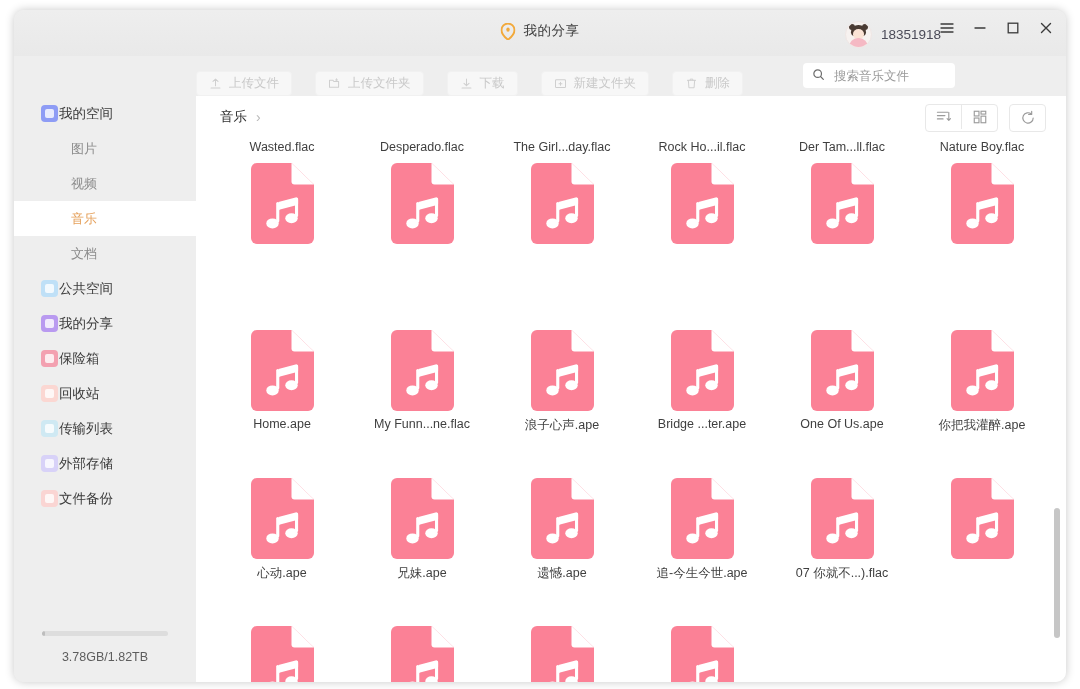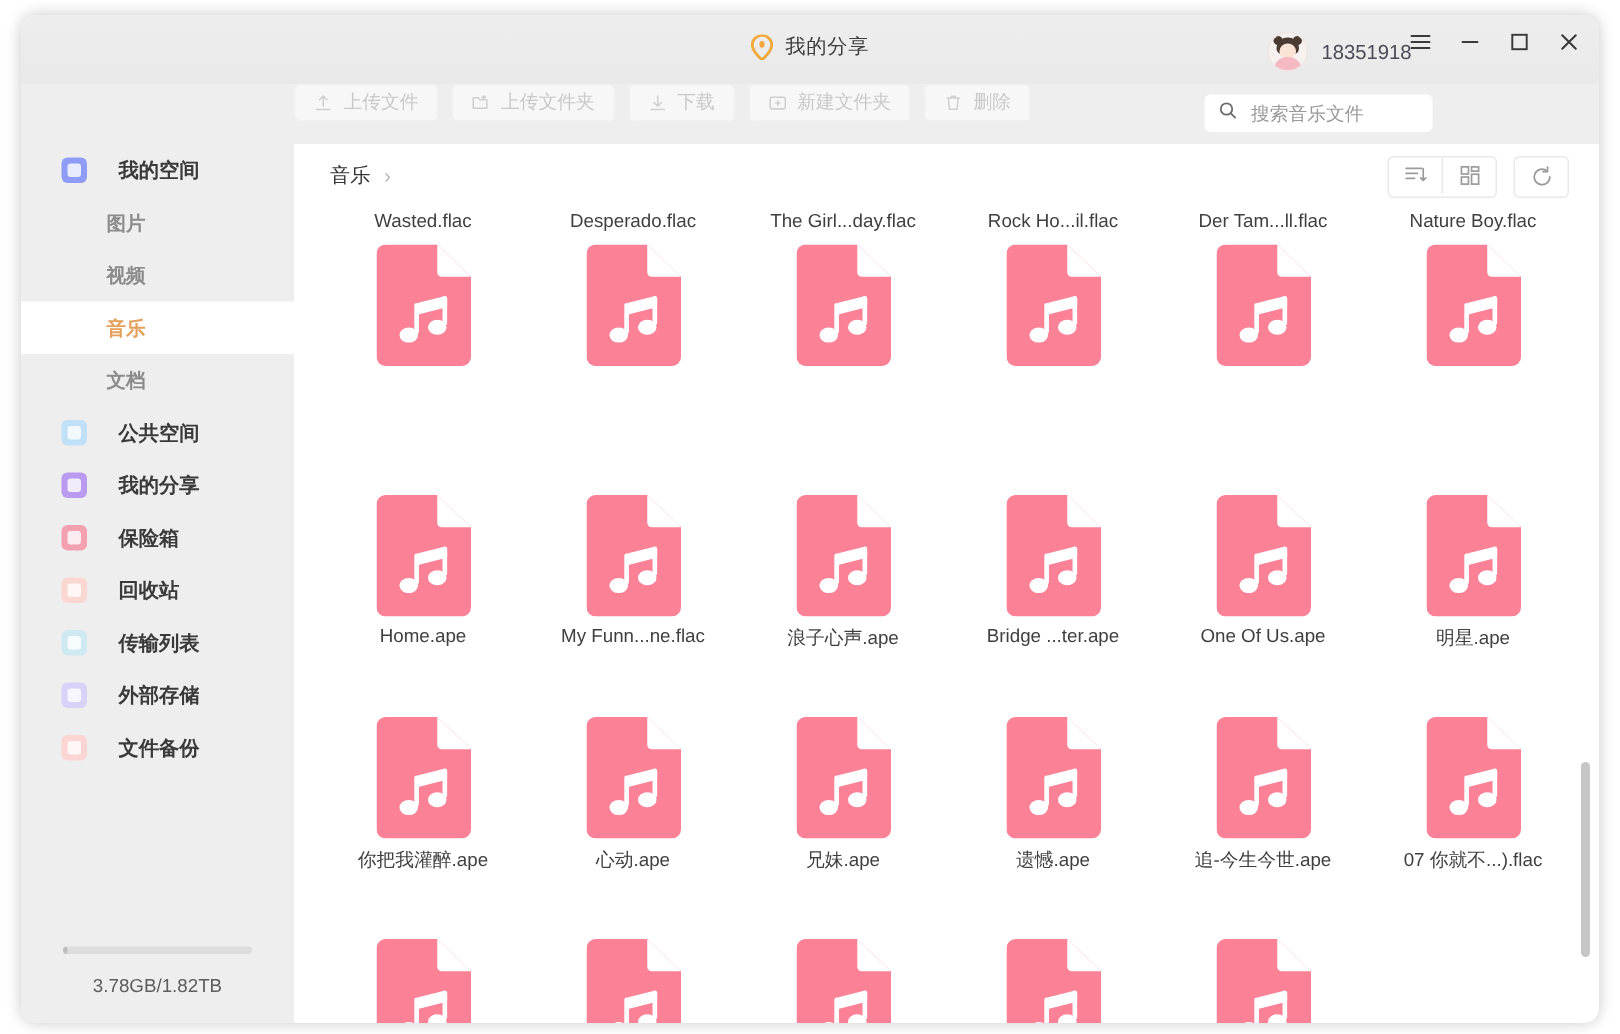--- a/index.html
+++ b/index.html
@@ -115,23 +115,23 @@
     position: relative;
     cursor: pointer;
   }
 
   
   .toolbar {
     position: relative;
     height: 40px;
     background: #eeeeee;
     display: flex;
-    align-items: flex-start;
+    align-items: flex-end;
     padding-left: 182px;
-    gap: 9px;
+    gap: 23px;
     box-sizing: border-box;
   }
   .tb-btn {
     height: 25px;
     background: #f7f7f7;
     border: 1px solid #f1f1f1;
     border-radius: 4px;
     display: flex;
     align-items: center;
     gap: 7px;
@@ -179,26 +179,25 @@
     width: 182px;
     background: #eeeeee;
     position: relative;
     flex: 0 0 182px;
   }
   .nav-item {
     height: 35px;
     display: flex;
     align-items: center;
     padding-left: 27px;
-    gap: 21px;
+    gap: 1px;
     font-size: 13.5px;
     color: #3a3a3a;
     cursor: pointer;
     box-sizing: border-box;
-    font-weight: bold;
   }
   .nav-item.sub {
     padding-left: 57px;
     color: #8b8b8b;
     font-size: 13px;
   }
   .nav-item.active {
     background: #ffffff;
     color: #e5a15c;
   }
@@ -729,34 +728,20 @@
                   <path d="M6 0h34.5L63 21.5V75a6 6 0 0 1-6 6H6a6 6 0 0 1-6-6V6a6 6 0 0 1 6-6z" fill="#FB8196"></path>
                   <path d="M40.5 0L63 21.5H43.5a3 3 0 0 1-3-3z" fill="#ffffff"></path>
                   <g fill="#ffffff">
                     <path d="M26.5 39.2l18-4.6c1.4-.4 2.6.5 2.6 1.9v4.2c0 .6-.4 1.1-1 1.3l-17 4.4c-.7.2-1.2.8-1.2 1.5v-8.7z"></path>
                     <rect x="25.2" y="39" width="3.1" height="20.5" rx="1.5"></rect>
                     <rect x="44" y="34.4" width="3.1" height="19.5" rx="1.5"></rect>
                     <ellipse cx="21.5" cy="60.4" rx="6.2" ry="5"></ellipse>
                     <ellipse cx="40.5" cy="55.2" rx="6.2" ry="5"></ellipse>
                   </g>
                 </svg></div>
-              <div class="fname">明星.ape</div>
-            </div>
-            <div class="tile">
-              <div class="ficon music-doc"><svg width="63" height="81" viewBox="0 0 63 81">
-                  <path d="M6 0h34.5L63 21.5V75a6 6 0 0 1-6 6H6a6 6 0 0 1-6-6V6a6 6 0 0 1 6-6z" fill="#FB8196"></path>
-                  <path d="M40.5 0L63 21.5H43.5a3 3 0 0 1-3-3z" fill="#ffffff"></path>
-                  <g fill="#ffffff">
-                    <path d="M26.5 39.2l18-4.6c1.4-.4 2.6.5 2.6 1.9v4.2c0 .6-.4 1.1-1 1.3l-17 4.4c-.7.2-1.2.8-1.2 1.5v-8.7z"></path>
-                    <rect x="25.2" y="39" width="3.1" height="20.5" rx="1.5"></rect>
-                    <rect x="44" y="34.4" width="3.1" height="19.5" rx="1.5"></rect>
-                    <ellipse cx="21.5" cy="60.4" rx="6.2" ry="5"></ellipse>
-                    <ellipse cx="40.5" cy="55.2" rx="6.2" ry="5"></ellipse>
-                  </g>
-                </svg></div>
               <div class="fname">你把我灌醉.ape</div>
             </div>
             <div class="tile">
               <div class="ficon music-doc"><svg width="63" height="81" viewBox="0 0 63 81">
                   <path d="M6 0h34.5L63 21.5V75a6 6 0 0 1-6 6H6a6 6 0 0 1-6-6V6a6 6 0 0 1 6-6z" fill="#FB8196"></path>
                   <path d="M40.5 0L63 21.5H43.5a3 3 0 0 1-3-3z" fill="#ffffff"></path>
                   <g fill="#ffffff">
                     <path d="M26.5 39.2l18-4.6c1.4-.4 2.6.5 2.6 1.9v4.2c0 .6-.4 1.1-1 1.3l-17 4.4c-.7.2-1.2.8-1.2 1.5v-8.7z"></path>
                     <rect x="25.2" y="39" width="3.1" height="20.5" rx="1.5"></rect>
                     <rect x="44" y="34.4" width="3.1" height="19.5" rx="1.5"></rect>

